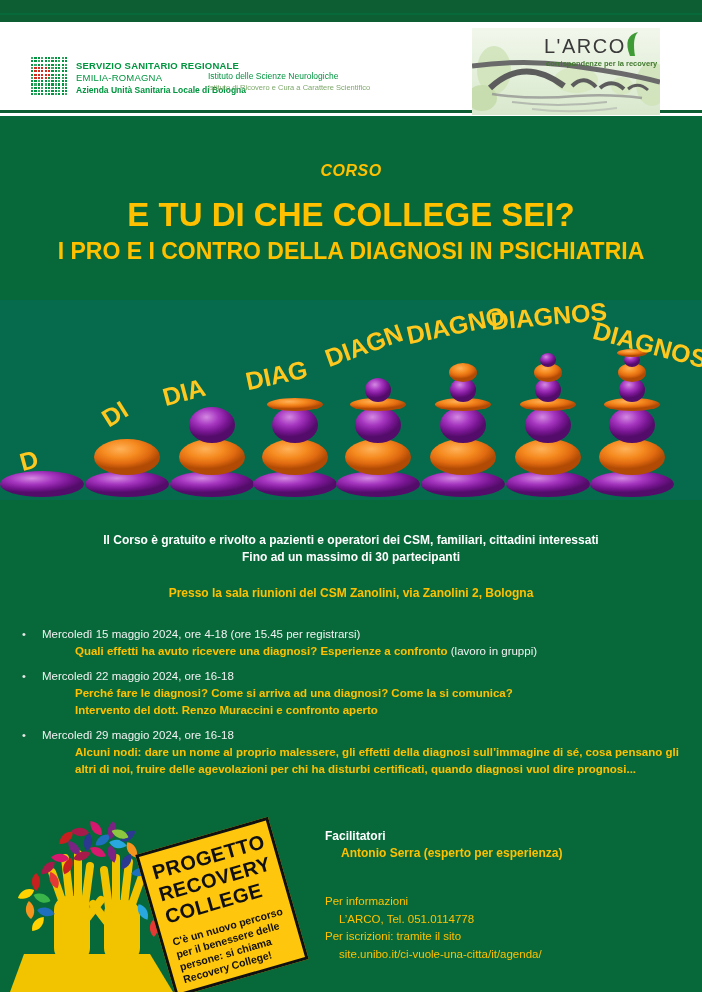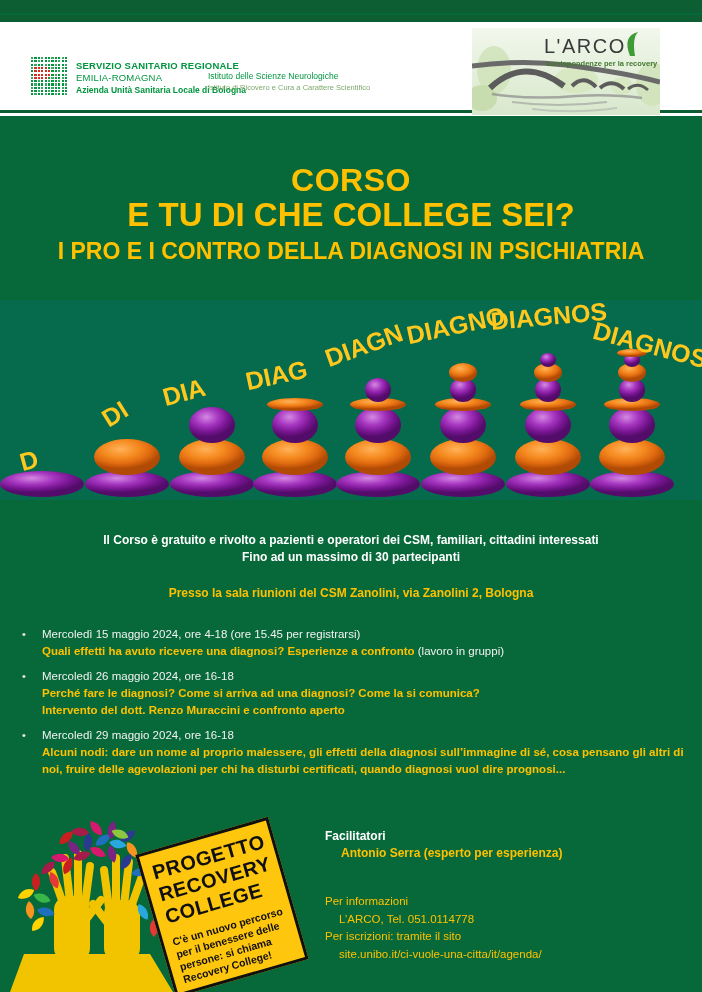--- a/index.html
+++ b/index.html
@@ -24,38 +24,38 @@
   .ist-text{position:absolute;left:208px;top:71px;line-height:11px;}
   .ist-line1{font-size:8.5px;font-weight:normal;color:#00953f;}
   .ist-line2{font-size:7.5px;color:#7fa96b;}
   .arco-box{position:absolute;left:472px;top:28px;width:188px;height:87px;
     background:linear-gradient(180deg,#f2f7ec 0%,#e3efda 55%,#d8e8cc 100%);overflow:hidden;}
   .arco-title{position:absolute;left:72px;top:7px;font-size:20px;color:#3a3a3a;
     letter-spacing:1.5px;font-weight:500;}
   .arco-sub{position:absolute;left:74px;top:31px;font-size:7.5px;color:#41792f;font-weight:bold;}
   
   .t-center{position:absolute;left:0;width:702px;text-align:center;color:#ffc000;font-weight:bold;}
-  .t-corso{top:162px;font-size:32px;letter-spacing:.5px;}
+  .t-corso{top:162px;font-size:16px;letter-spacing:.5px;font-style:italic;}
   .t-main{top:196px;font-size:33px;}
   .t-sub{top:238px;font-size:23px;}
   
   .band{position:absolute;left:0;top:300px;width:702px;height:200px;background:#066a4c;overflow:hidden;}
   .stone{position:absolute;border-radius:50%;}
   .stone.p{background:radial-gradient(ellipse 62% 55% at 38% 28%,#d489e2 0%,#a636c0 42%,#7a1694 74%,#530c69 100%);}
   .stone.o{background:radial-gradient(ellipse 62% 55% at 40% 28%,#ffb259 0%,#f58a1f 45%,#e06a10 74%,#b04a04 100%);}
   .stone-word{position:absolute;color:#ffc81e;font-weight:bold;font-size:25px;white-space:nowrap;transform-origin:left bottom;}
   
   .info{position:absolute;left:0;top:532px;width:702px;text-align:center;font-weight:bold;font-size:12px;line-height:17px;color:#ffffff;}
   .info .venue{color:#ffc000;margin-top:19px;}
   
   .sessions{position:absolute;left:22px;top:626px;width:662px;font-size:11.5px;line-height:17px;}
   .session{position:relative;padding-left:20px;margin-bottom:8px;}
   .bullet{position:absolute;left:0;top:0;color:#e8e8e8;font-size:11px;}
   .s-date{color:#f2f2f2;}
-  .s-topic{color:#ffc000;font-weight:bold;}
+  .s-topic{color:#ffc000;font-weight:bold;margin-left:33px;}
   .s-note{color:#f2f2f2;font-weight:normal;}
   
   .hands-logo{position:absolute;left:8px;top:820px;}
   .project-box{position:absolute;left:153px;top:833px;width:138px;height:148px;
     background:#ffc60e;border:3px solid #101010;transform:rotate(-16deg);
     padding:8px 9px;box-sizing:border-box;color:#101010;}
   .pb-title{font-size:20px;font-weight:800;line-height:23px;letter-spacing:.5px;}
   .pb-text{margin-top:8px;font-size:10.5px;font-weight:600;line-height:13px;}
   .facilitators{position:absolute;left:325px;top:828px;font-size:12px;line-height:17px;font-weight:bold;}
   .fac-head{color:#ffffff;}
@@ -299,21 +299,21 @@
   </div>
 
   <div class="sessions">
     <div class="session">
       <span class="bullet">•</span>
       <div class="s-date">Mercoledì 15 maggio 2024, ore 4-18 (ore 15.45 per registrarsi)</div>
       <div><span class="s-topic">Quali effetti ha avuto ricevere una diagnosi? Esperienze a confronto</span><span class="s-note"> (lavoro in gruppi)</span></div>
     </div>
     <div class="session">
       <span class="bullet">•</span>
-      <div class="s-date">Mercoledì 26 maggio 2024, ore 16-18</div>
+      <div class="s-date">Mercoledì 22 maggio 2024, ore 16-18</div>
       <div class="s-topic">Perché fare le diagnosi? Come si arriva ad una diagnosi? Come la si comunica?</div>
       <div class="s-topic">Intervento del dott. Renzo Muraccini e confronto aperto</div>
     </div>
     <div class="session">
       <span class="bullet">•</span>
       <div class="s-date">Mercoledì 29 maggio 2024, ore 16-18</div>
       <div class="s-topic">Alcuni nodi: dare un nome al proprio malessere, gli effetti della diagnosi sull’immagine di sé, cosa pensano gli altri di noi, fruire delle agevolazioni per chi ha disturbi certificati, quando diagnosi vuol dire prognosi...</div>
     </div>
   </div>
 

